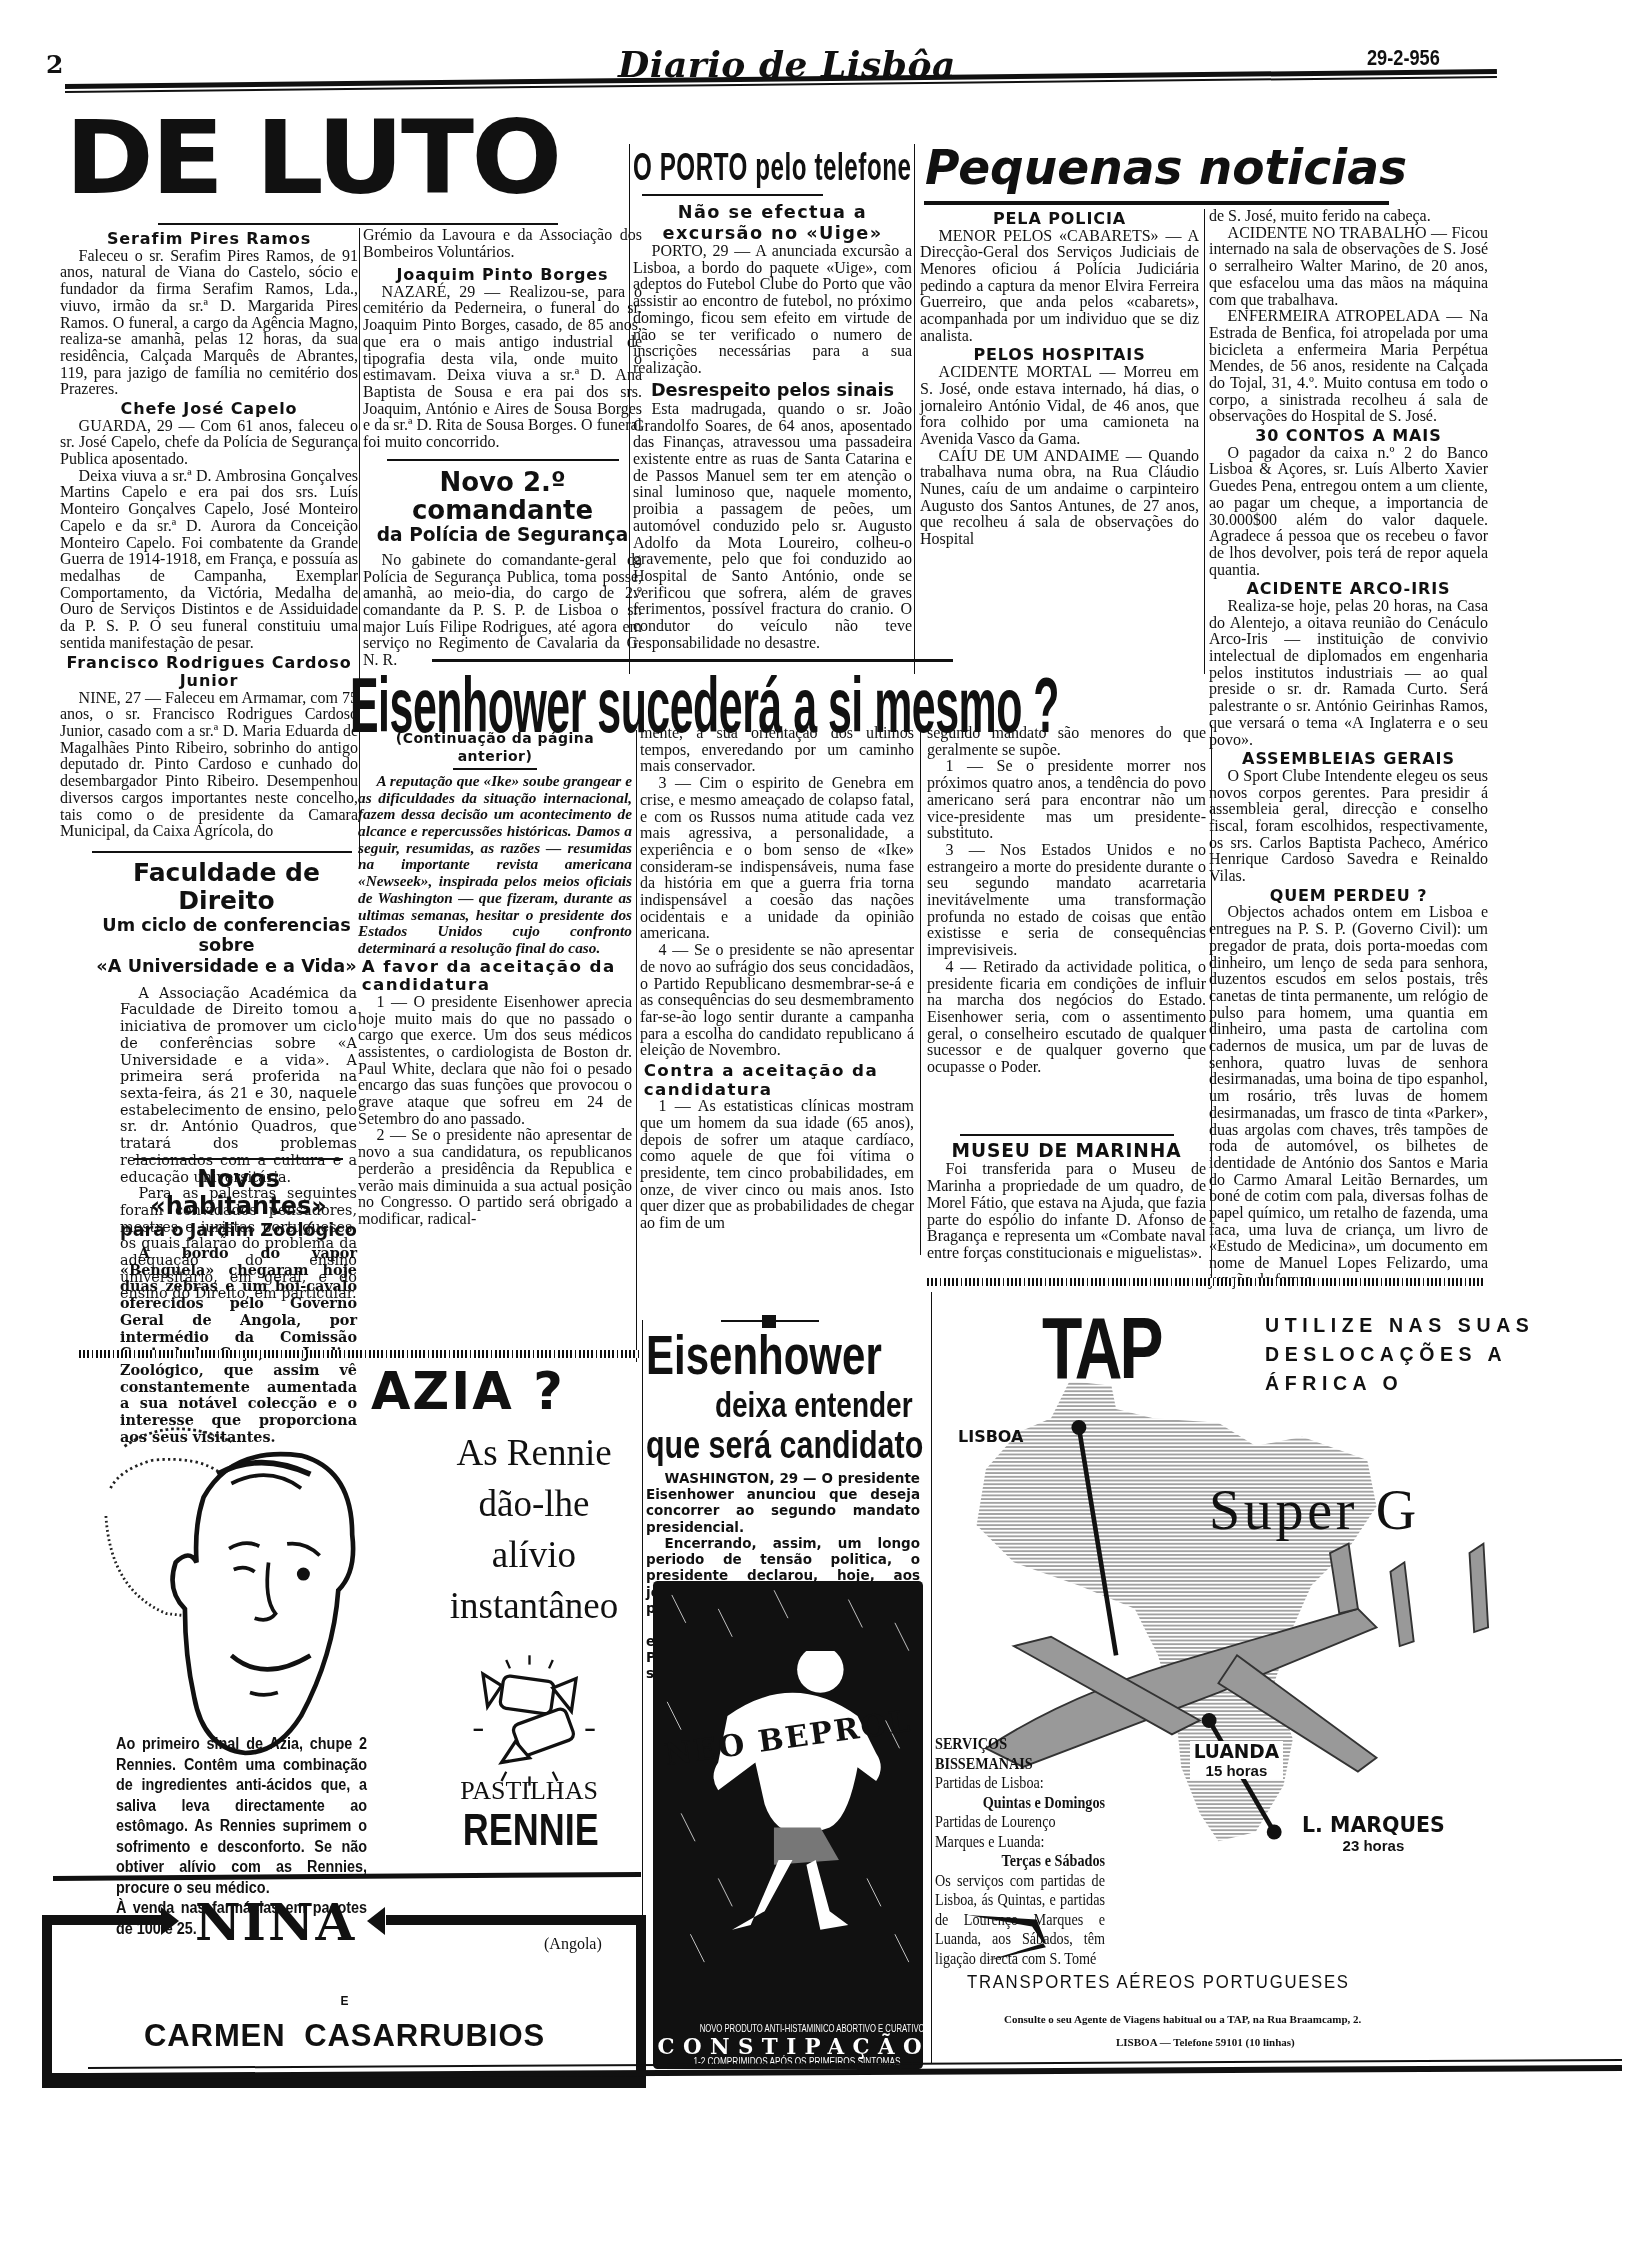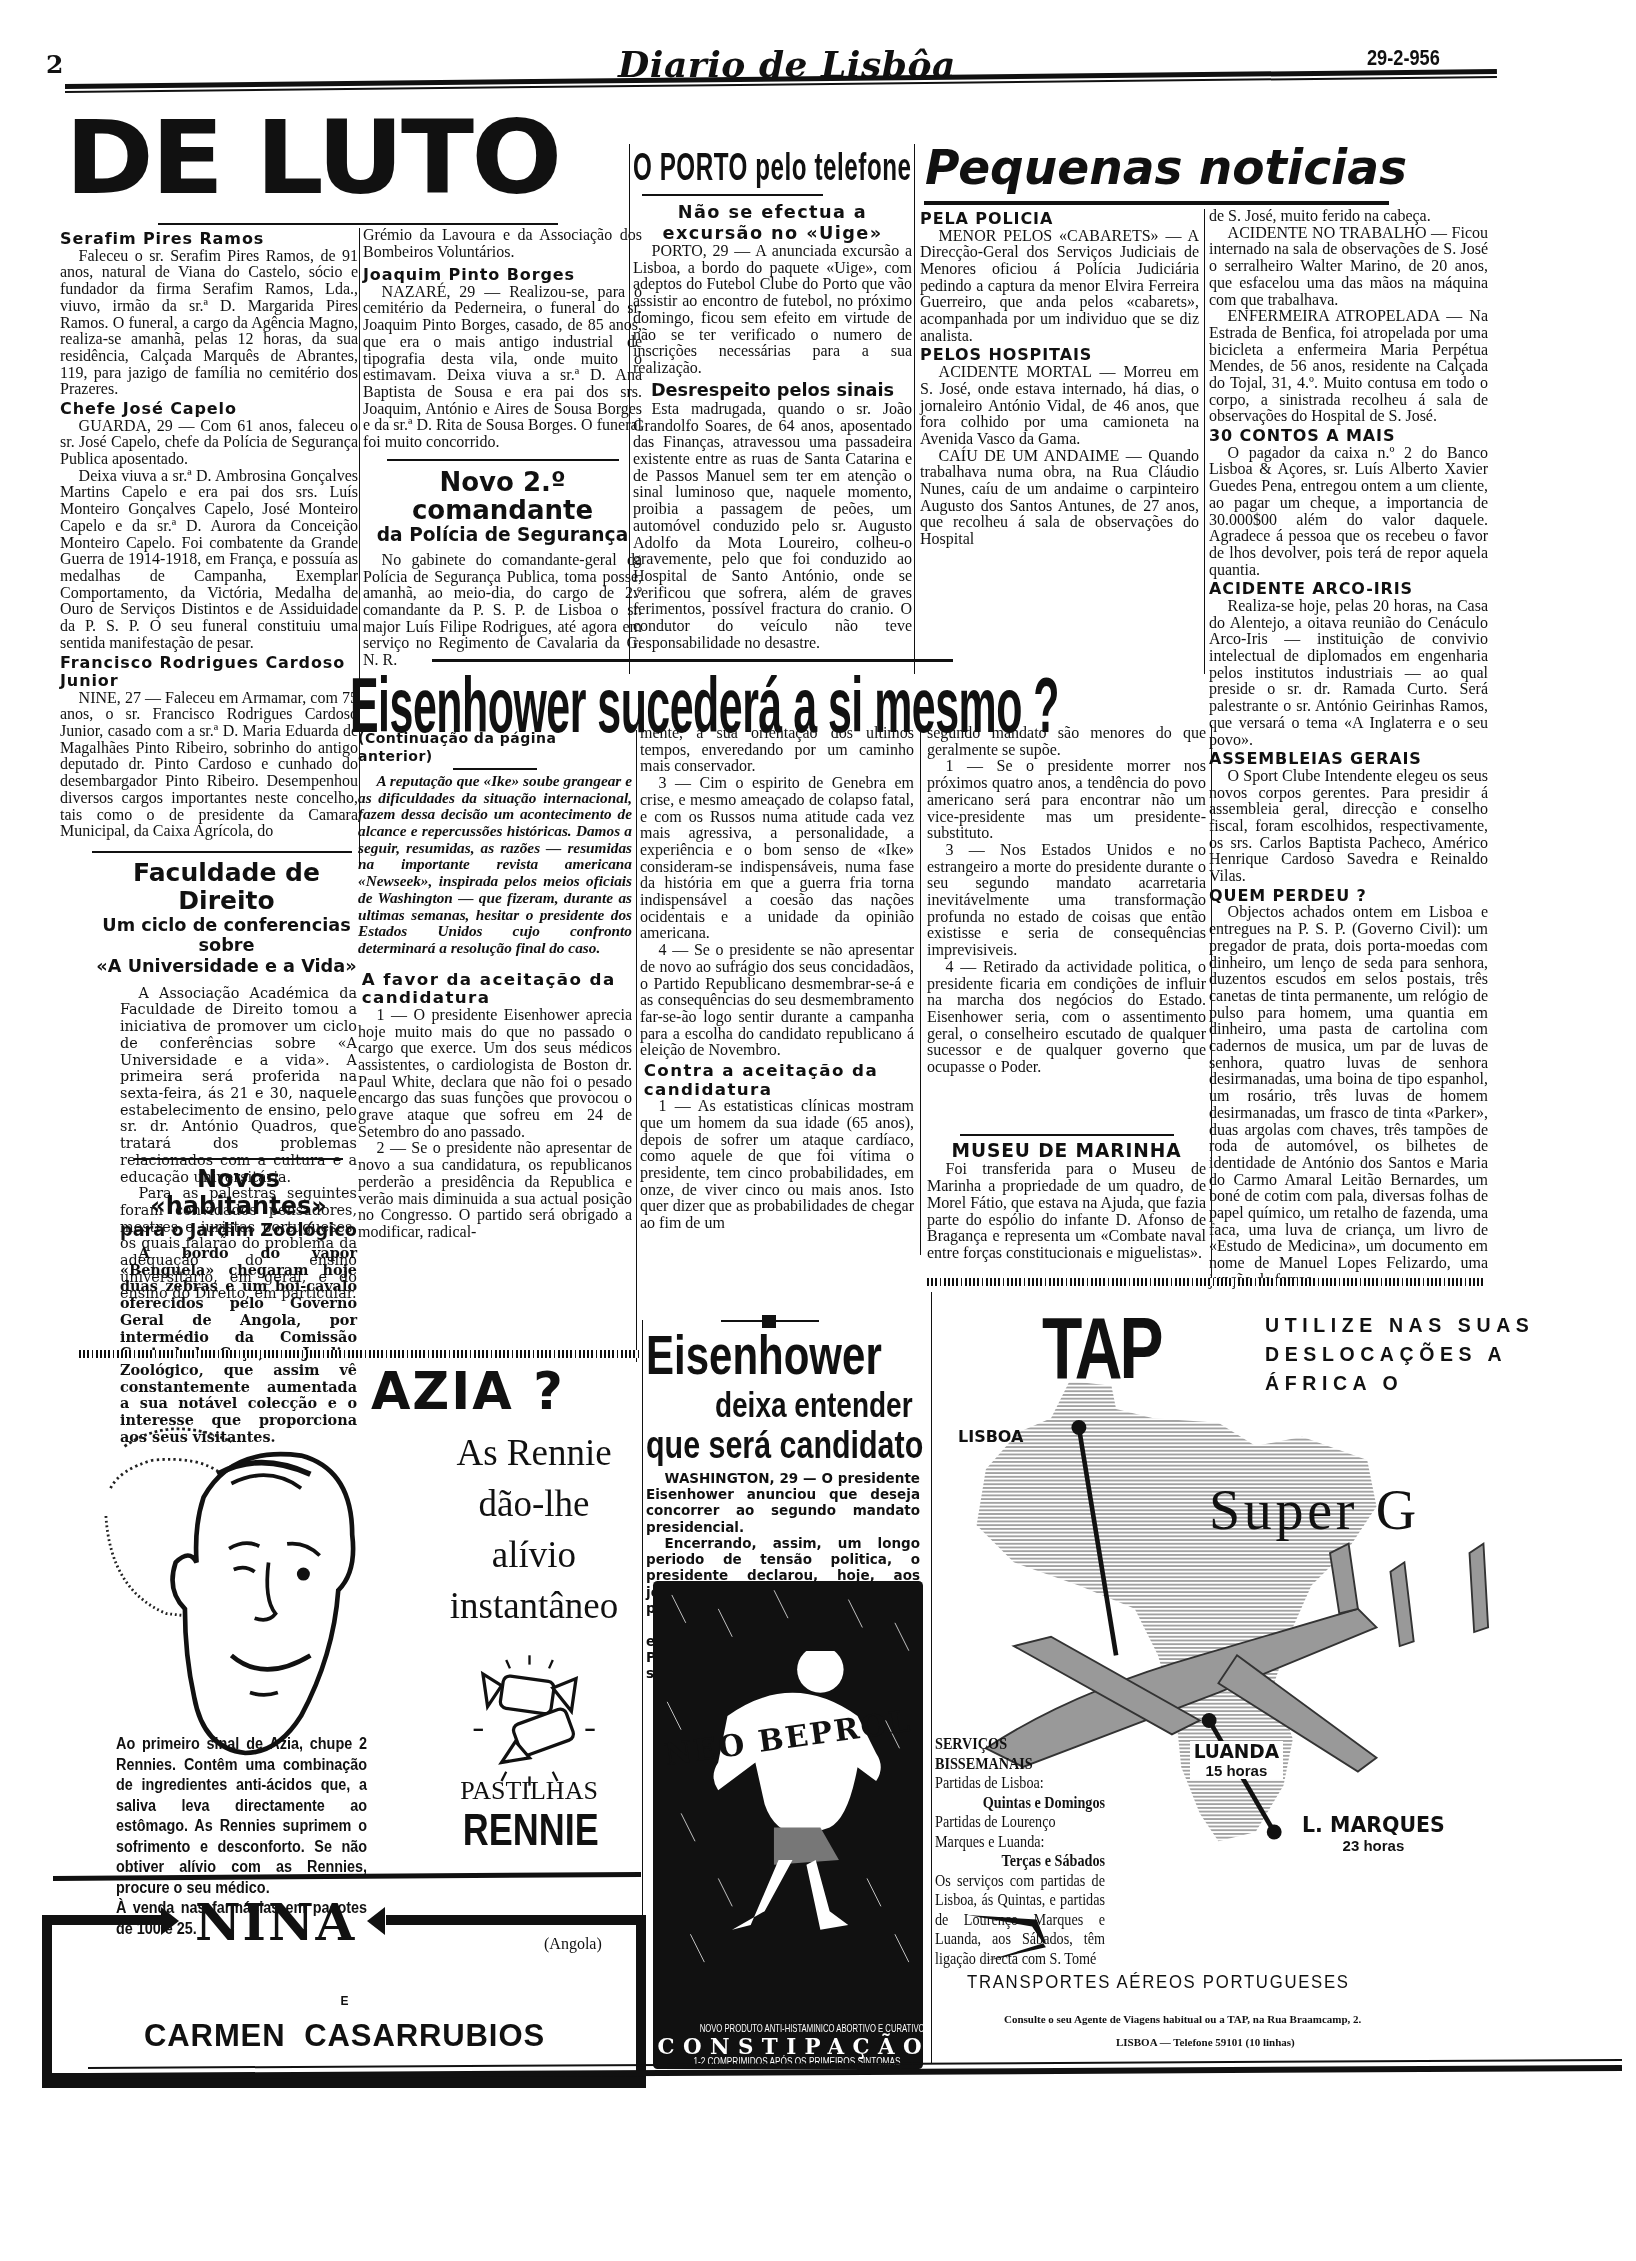--- a/index.html
+++ b/index.html
@@ -3,21 +3,21 @@
 <meta charset="utf-8">
 <style>
   *{box-sizing:border-box;margin:0;padding:0}
   html,body{width:1636px;height:2261px;background:#fff;color:#111}
   body{position:relative;font-family:"Liberation Serif","DejaVu Serif",serif;overflow:hidden}
   .abs{position:absolute}
   .col{position:absolute}
   p.body{font-size:16px;line-height:16.7px;text-align:justify;text-indent:18.6px;hyphens:manual}
   p.body.bold{font-weight:bold;font-family:"DejaVu Serif",serif;font-size:14.4px}
   p.body.ital{font-style:italic;font-weight:bold;font-size:15.3px}
-  .sub{font-family:"DejaVu Sans",sans-serif;font-weight:bold;font-size:16px;line-height:17.7px;letter-spacing:0.9px}
+  .sub{font-family:"DejaVu Sans",sans-serif;font-weight:bold;text-align:center;font-size:16px;line-height:17.7px;letter-spacing:0.9px}
   .h2{font-family:"DejaVu Sans",sans-serif;font-weight:bold;text-align:center}
   .rule{position:absolute;background:#111}
   .vrule{position:absolute;width:1.9px;background:#111}
   svg{display:block}
 </style>
 </head>
 <body>
 
 <div>
   <div class="abs" style="left:46px;top:50px;font:bold 25px 'DejaVu Serif',serif">2</div>
@@ -117,21 +117,21 @@
   </div>
 <div class="vrule" style="left:1211px;top:725px;height:558px;width:1.4px"></div>
 
 <div class="rule" style="left:432px;top:659px;width:521px;height:2.8px"></div>
 <div class="abs" style="left:350px;top:659px;font:bold 78px 'Liberation Sans',sans-serif;line-height:93px;white-space:nowrap;transform:scaleX(.55);transform-origin:left;letter-spacing:-0.9px">Eisenhower sucederá a si mesmo ?</div>
 
 <div class="col" style="left:358px;top:730px;width:274px" id="ek1">
   <div class="sub" style="font-size:14px;letter-spacing:0.5px">(Continuação da página anterior)</div>
   <div class="rule" style="position:relative;width:84px;height:1.9px;margin:2.8px auto 2.8px"></div>
 <p class="body ital">A reputação que «Ike» soube grangear e as dificuldades da situação internacional, fazem dessa decisão um acontecimento de alcance e repercussões históricas. Damos a seguir, resumidas, as razões — resumidas na importante revista americana «Newseek», inspirada pelos meios oficiais de Washington — que fizeram, durante as ultimas semanas, hesitar o presidente dos Estados Unidos cujo confronto determinará a resolução final do caso.</p>
-    <div class="h2" style="text-align: left; font-size: 16.7px; line-height: 18.6px; letter-spacing: 1.4px; margin-top: 13px; padding-left: 3.7px;">A favor da aceitação da candidatura</div>
+    <div class="h2" style="text-align: left; font-size: 16.7px; line-height: 18.6px; letter-spacing: 1.4px; margin-top: 0; padding-left: 3.7px;">A favor da aceitação da candidatura</div>
     <p class="body">1 — O presidente Eisenhower aprecia hoje muito mais do que no passado o cargo que exerce. Um dos seus médicos assistentes, o cardiologista de Boston dr. Paul White, declara que não foi o pesado encargo das suas funções que provocou o grave ataque que sofreu em 24 de Setembro do ano passado.</p>
     <p class="body">2 — Se o presidente não apresentar de novo a sua candidatura, os republicanos perderão a presidência da Republica e verão mais diminuida a sua actual posição no Congresso. O partido será obrigado a modificar, radical-</p>
   </div>
 <div class="vrule" style="left:636px;top:730px;height:632px;width:1.4px"></div>
 <div class="col" style="left:640px;top:725px;width:274px" id="ek2">
     <p class="body" style="text-indent: 0px;">mente, a sua orientação dos ultimos tempos, enveredando por um caminho mais conservador.</p>
     <p class="body">3 — Cim o espirito de Genebra em crise, e mesmo ameaçado de colapso fatal, e com os Russos numa atitude cada vez mais agressiva, a personalidade, a experiência e o bom senso de «Ike» consideram-se indispensáveis, numa fase da história em que a guerra fria torna indispensável a coesão das nações ocidentais e a unidade da opinião americana.</p>
     <p class="body">4 — Se o presidente se não apresentar de novo ao sufrágio dos seus concidadãos, o Partido Republicano desmembrar-se-á e as consequências do seu desmembramento far-se-ão logo sentir durante a campanha para a escolha do candidato republicano á eleição de Novembro.</p>
     <div class="h2" style="text-align: left; font-size: 16.7px; line-height: 18.6px; letter-spacing: 1.4px; margin-top: 1.9px; padding-left: 3.7px;">Contra a aceitação da candidatura</div>
     <p class="body">1 — As estatisticas clínicas mostram que um homem da sua idade (65 anos), depois de sofrer um ataque cardíaco, como aquele de que foi vítima o presidente, tem cinco probabilidades, em onze, de viver cinco ou mais anos. Isto quer dizer que as probabilidades de chegar ao fim de um</p>

